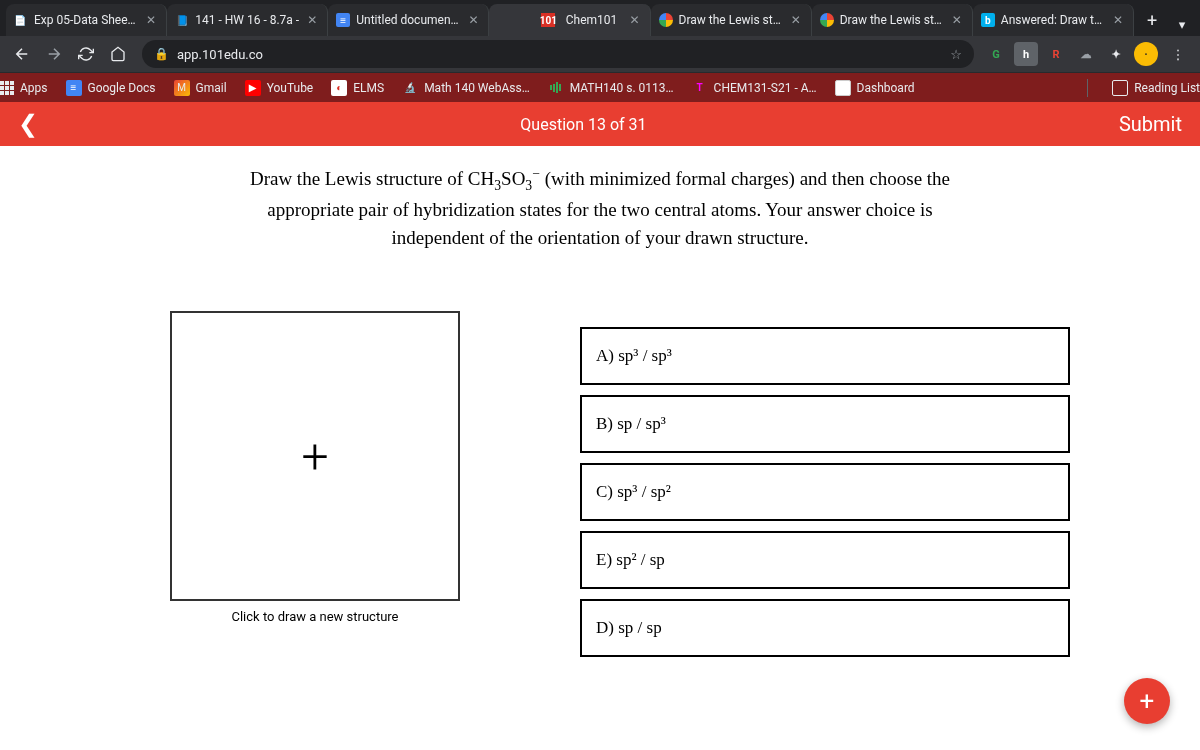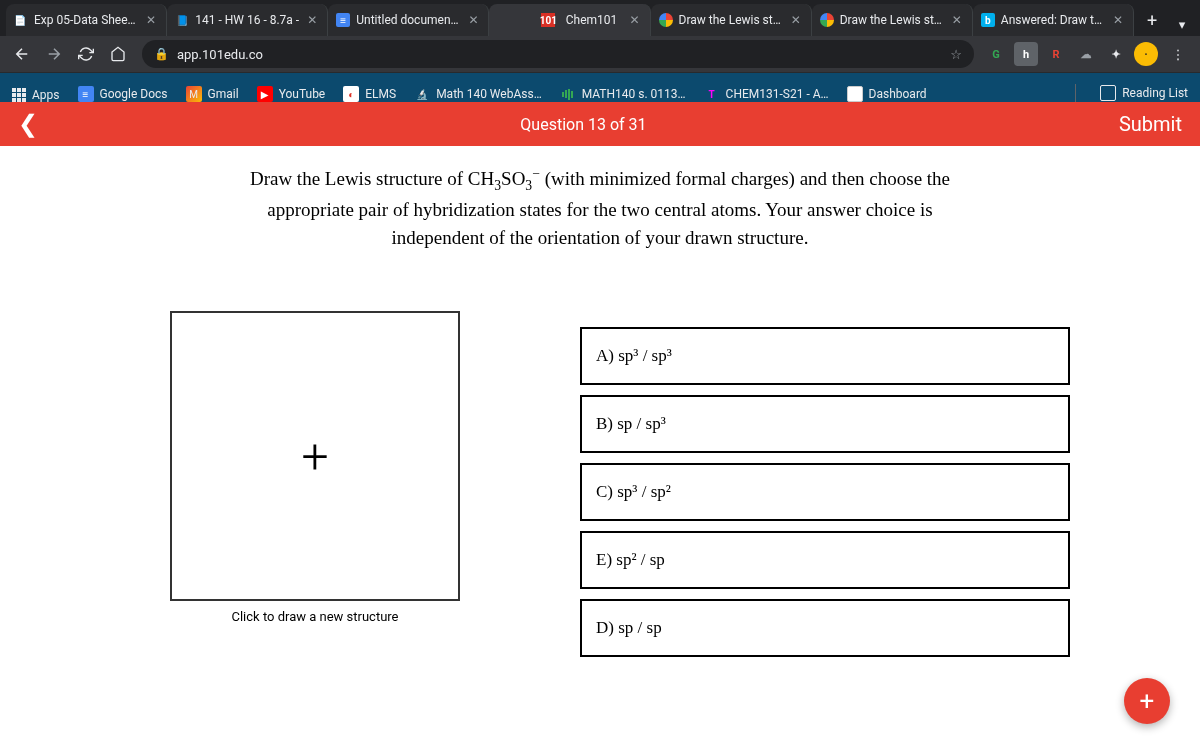--- a/index.html
+++ b/index.html
@@ -24,21 +24,21 @@
   .nav-icon.enabled { color:#e8eaed; }
   .addr-bar { flex:1; background:#202124; height:28px; border-radius:14px; display:flex; align-items:center; padding:0 12px; color:#e8eaed; gap:8px; margin:0 6px;}
   .addr-bar .lock { font-size:12px; }
   .addr-bar .url { font-size:13px; }
   .addr-right { margin-left:auto; display:flex; gap:10px; align-items:center; color:#9aa0a6; }
   .toolbar-right { display:flex; gap:6px; align-items:center; }
   .ext-icon { width:24px; height:24px; display:flex; align-items:center; justify-content:center; border-radius:4px; font-size:11px; font-weight:bold;}
   .ext-g{color:#34a853;} .ext-h{background:#5f6368;color:#fff;} .ext-r{color:#ea4335;} .ext-cloud{color:#9aa0a6;} .ext-puzzle{color:#e8eaed;}
   .avatar{width:24px;height:24px;border-radius:50%;background:#fbbc04;display:flex;align-items:center;justify-content:center;font-size:10px;color:#202124;font-weight:bold;}
 
-  .bookmarks { background:#0c4a6e; height:30px; display:flex; align-items:flex-end; padding:0 12px; gap:18px; color:#e8eaed; font-size:12px; border-top:1px solid #282a2d;}
+  .bookmarks { background:#7f1d1d; height:30px; display:flex; align-items:center; padding:0 0; gap:18px; color:#e8eaed; font-size:12px; border-top:1px solid #282a2d;}
   .bm-item { display:flex; align-items:center; gap:6px; cursor:pointer; white-space:nowrap;}
   .bm-item .ico{width:16px;height:16px;display:flex;align-items:center;justify-content:center;font-size:10px;border-radius:2px;}
   .bm-apps-ico{display:grid;grid-template-columns:repeat(3,4px);grid-template-rows:repeat(3,4px);gap:1px;}
   .bm-apps-ico span{background:#e8eaed;width:4px;height:4px;}
   .bm-right{margin-left:auto;display:flex;align-items:center;gap:24px;}
   .bm-sep{width:1px;height:18px;background:#5f6368;}
   .ico-gmail{background:linear-gradient(135deg,#ea4335,#fbbc05);} 
   .ico-yt{background:#ff0000;color:#fff;font-size:7px;}
   .ico-elms{background:#fff;border-radius:50%;color:#d93025;}
   .ico-math{font-size:10px;}

